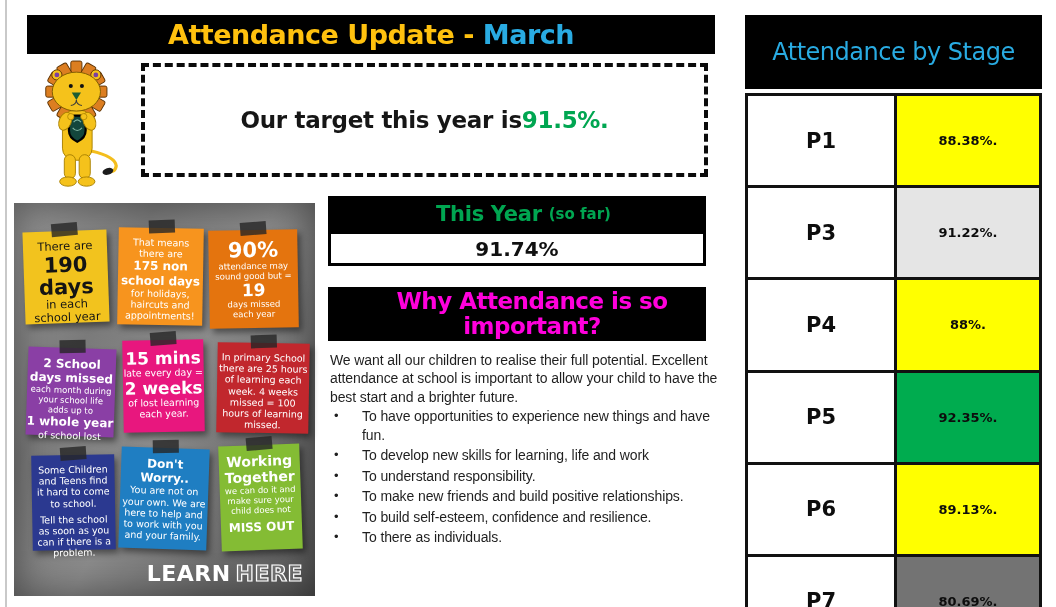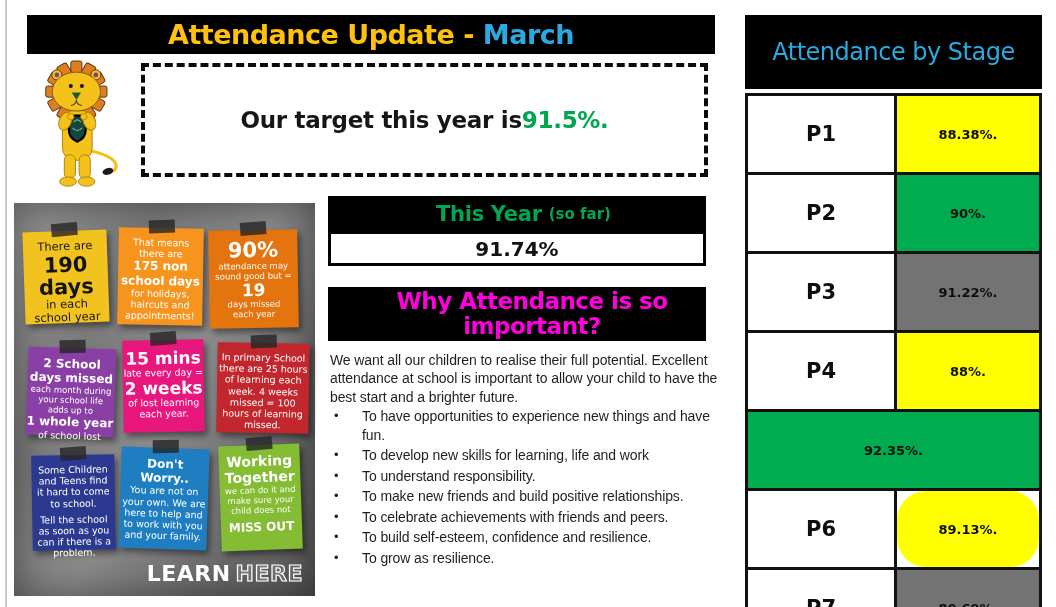--- a/index.html
+++ b/index.html
@@ -274,59 +274,55 @@
     <ul>
 
         <li>To have opportunities to experience new things and have fun.</li>
 
         <li>To develop new skills for learning, life and work</li>
 
         <li>To understand responsibility.</li>
 
         <li>To make new friends and build positive relationships.</li>
 
-        <li>To celebrate achievements with friends and peers.</li>
 
         <li>To build self-esteem, confidence and resilience.</li>
 
-        <li>To grow as resilience.</li>
+        <li>To there as individuals.</li>
       </ul>
   </div>
 
   <div class="stage-table">
     <div class="stage-header">Attendance by Stage</div>
     <div class="stage-rows">
 
         <div class="stage-row">
           <div class="stage-cell">P1</div>
           <div class="value-cell" style="background: rgb(255, 255, 0);">88.38%.</div>
         </div>
 
-        <div class="stage-row">
-          <div class="stage-cell">P2</div>
-          <div class="value-cell" style="background: rgb(0, 172, 79);">90%.</div>
-        </div>
 
         <div class="stage-row">
           <div class="stage-cell">P3</div>
-          <div class="value-cell" style="background: #737373;">91.22%.</div>
+          <div class="value-cell" style="background: #e5e5e5;">91.22%.</div>
         </div>
 
         <div class="stage-row">
           <div class="stage-cell">P4</div>
           <div class="value-cell" style="background: rgb(255, 255, 0);">88%.</div>
         </div>
 
         <div class="stage-row">
+          <div class="stage-cell">P5</div>
           <div class="value-cell" style="background: rgb(0, 172, 79);">92.35%.</div>
         </div>
 
         <div class="stage-row">
           <div class="stage-cell">P6</div>
-          <div class="value-cell" style="background: rgb(255, 255, 0); border-radius: 29px;">89.13%.</div>
+          <div class="value-cell" style="background: rgb(255, 255, 0);">89.13%.</div>
         </div>
 
         <div class="stage-row">
           <div class="stage-cell">P7</div>
           <div class="value-cell" style="background: #737373;">80.69%.</div>
         </div>
       </div>
   </div>
 
 </div>

